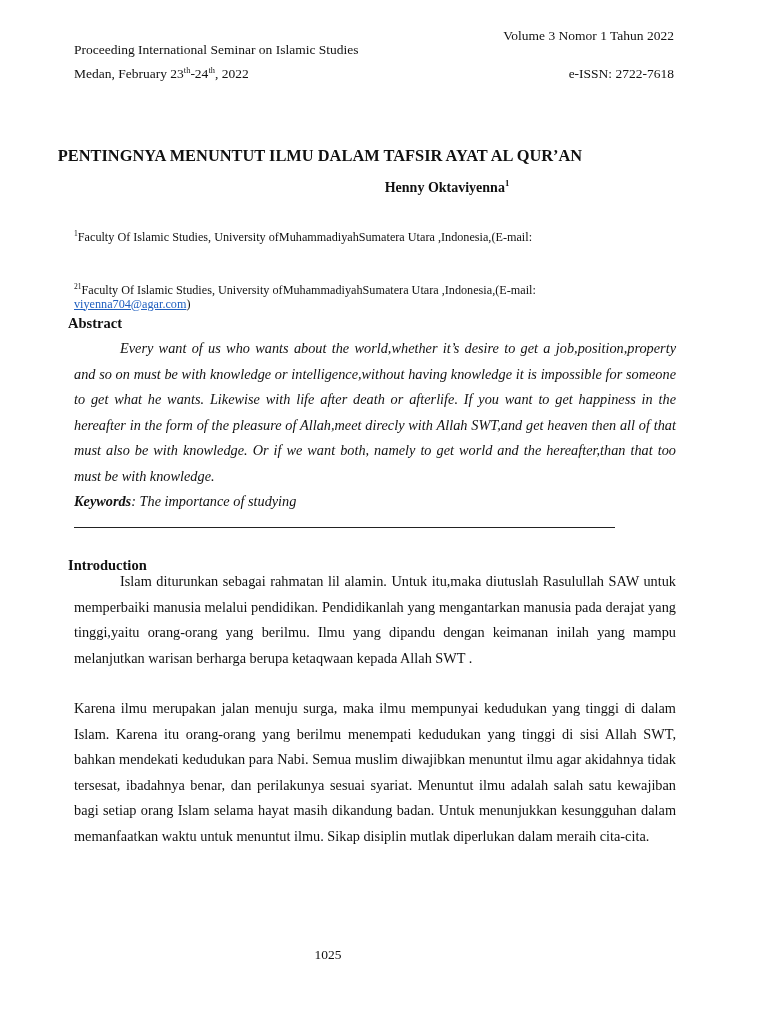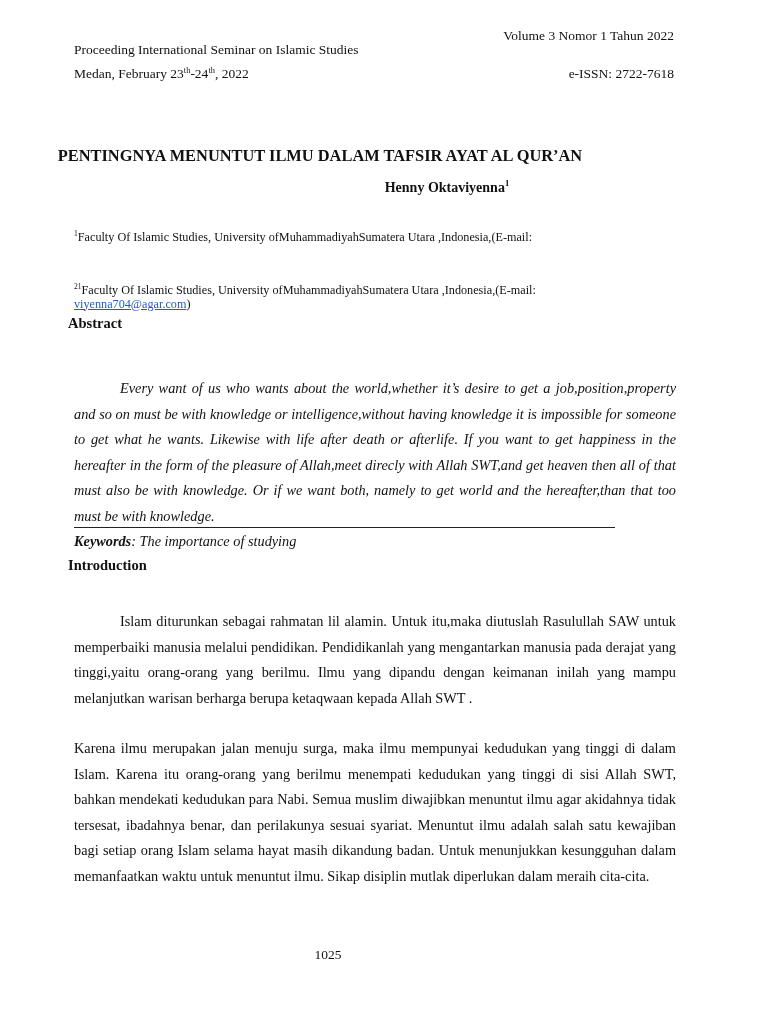--- a/index.html
+++ b/index.html
@@ -57,21 +57,20 @@
     .sec-head {
       left: 68px;
       font-weight: bold;
       font-size: 14.5px;
     }
     .para {
       left: 74px; width: 602px;
       font-size: 14.3px;
       line-height: 25.5px;
       text-align: justify;
-      margin-top: 40px;
     }
     .para.italic { font-style: italic; }
     .indent { display: inline-block; width: 46px; }
     .rule {
       left: 74px; width: 541px;
       top: 527px;
       height: 0;
       border-top: 1px solid #222;
     }
     .pagenum {

